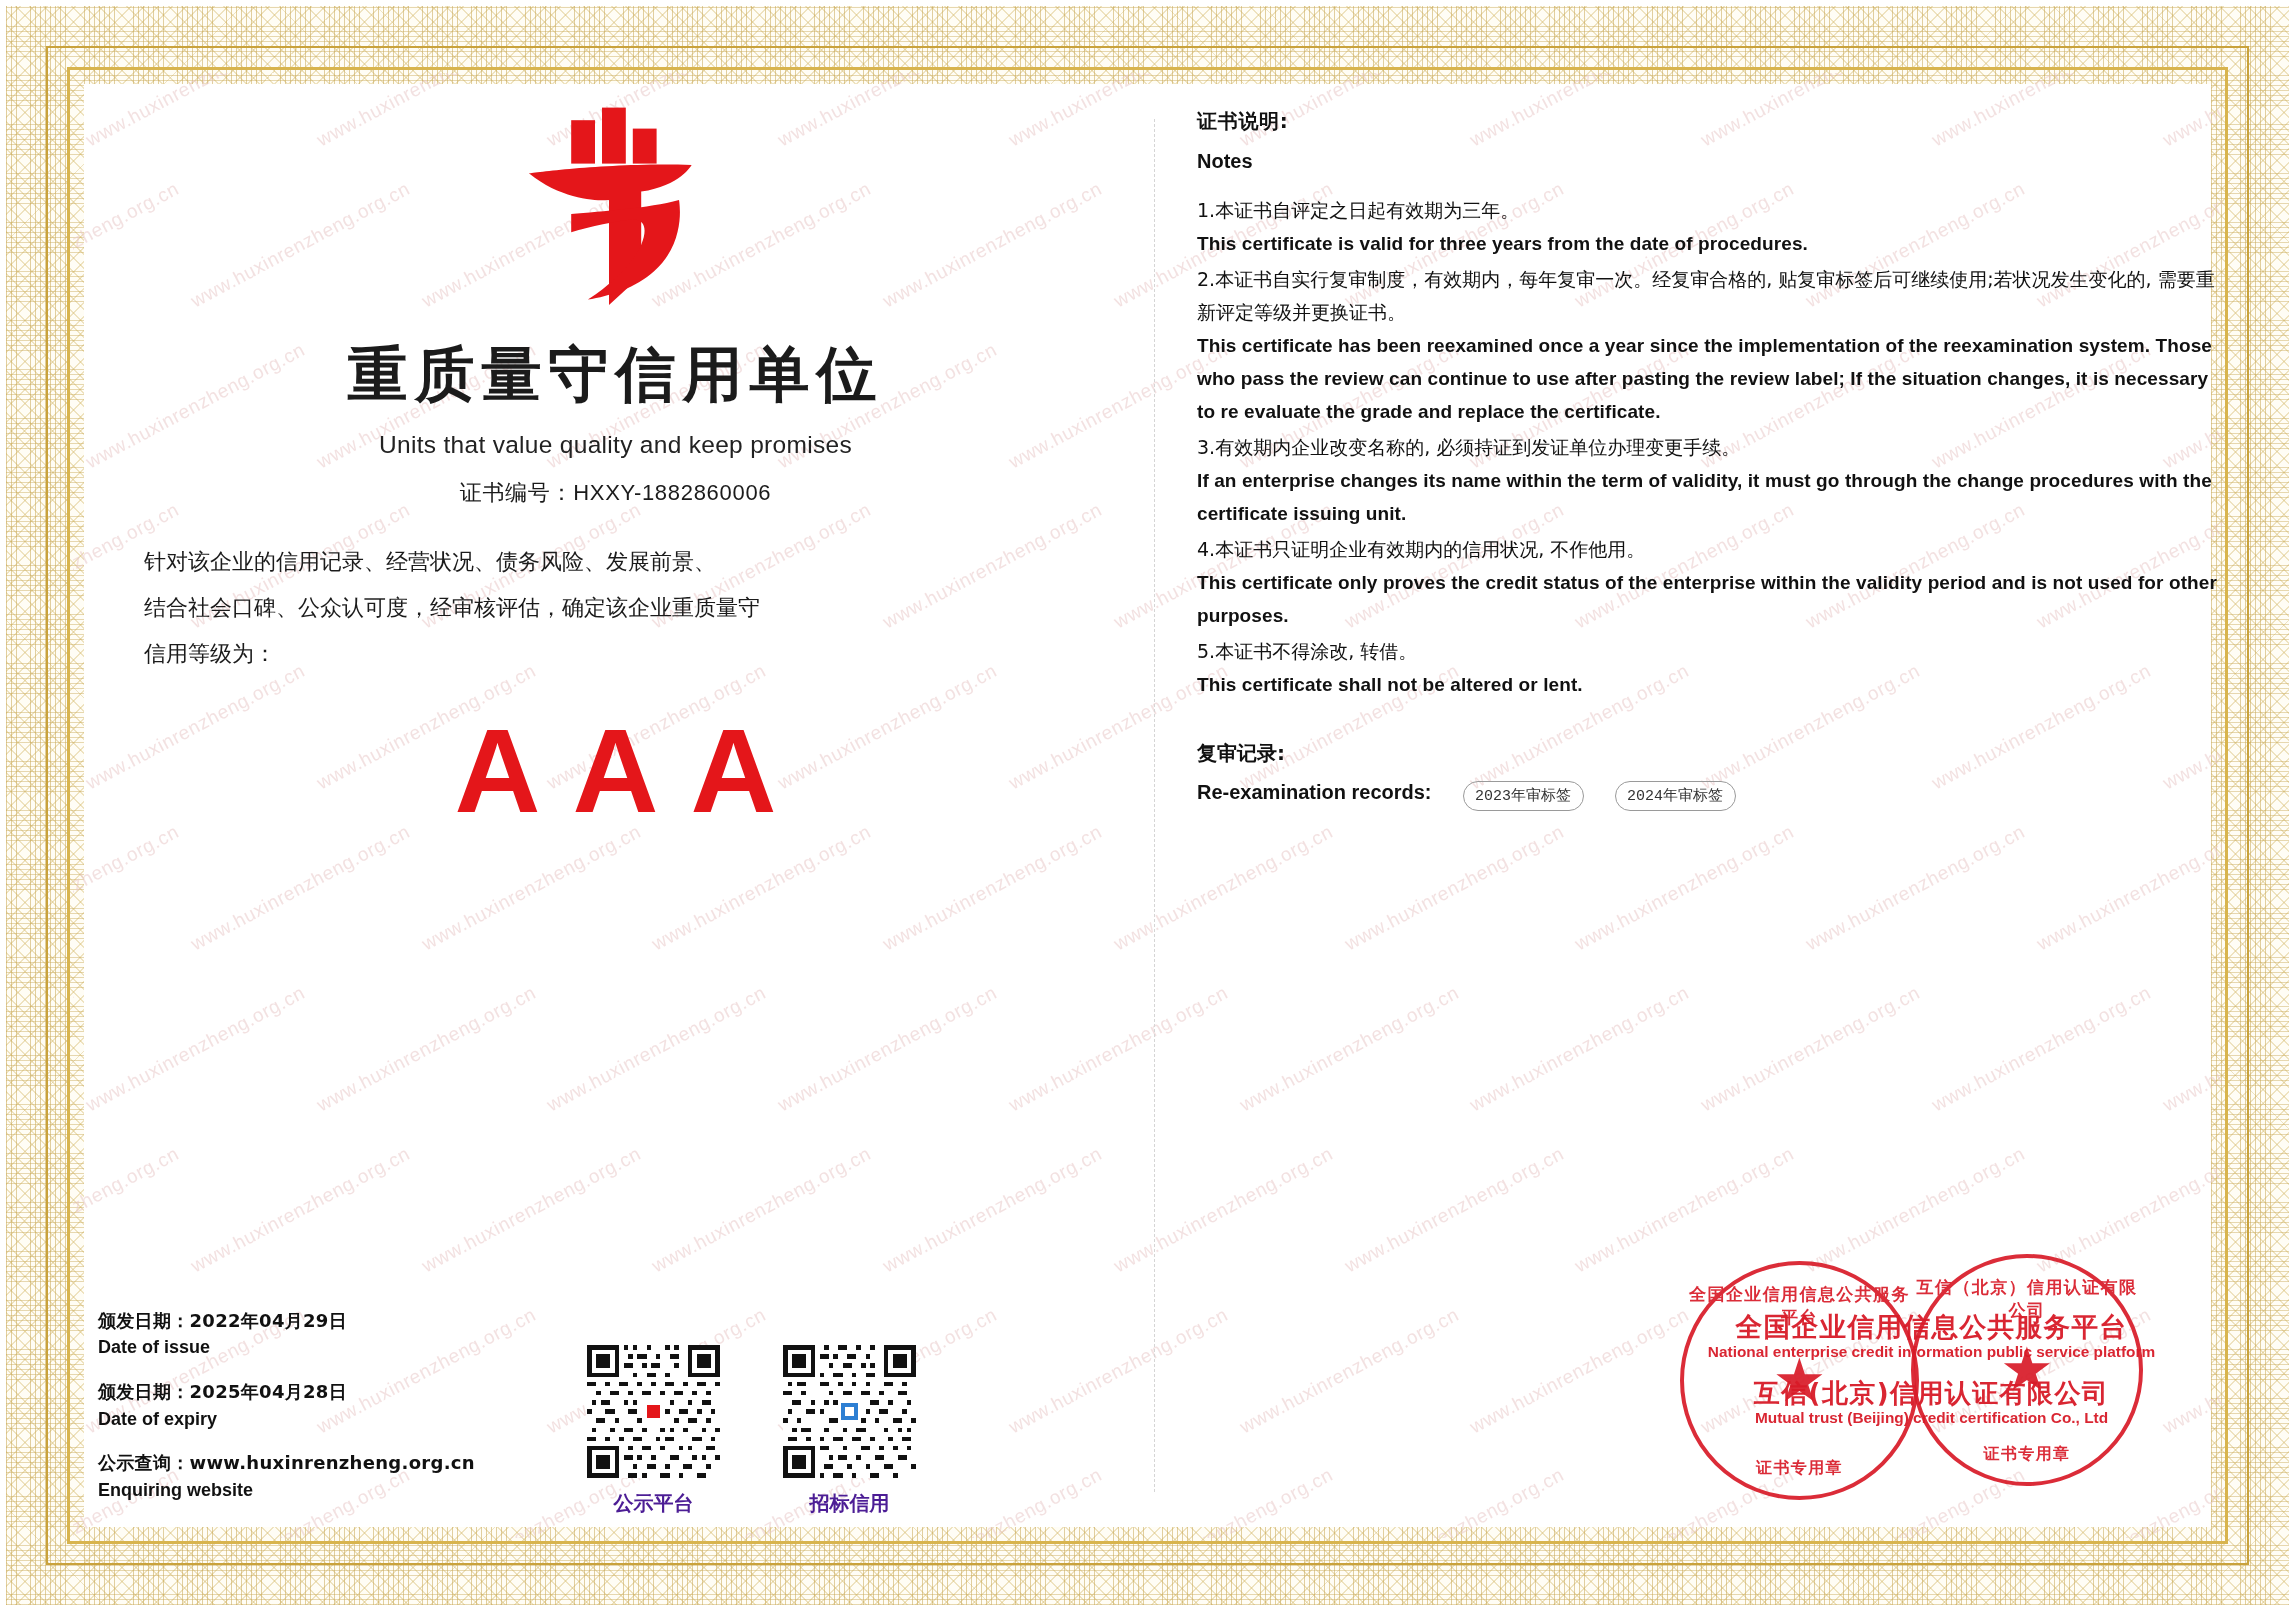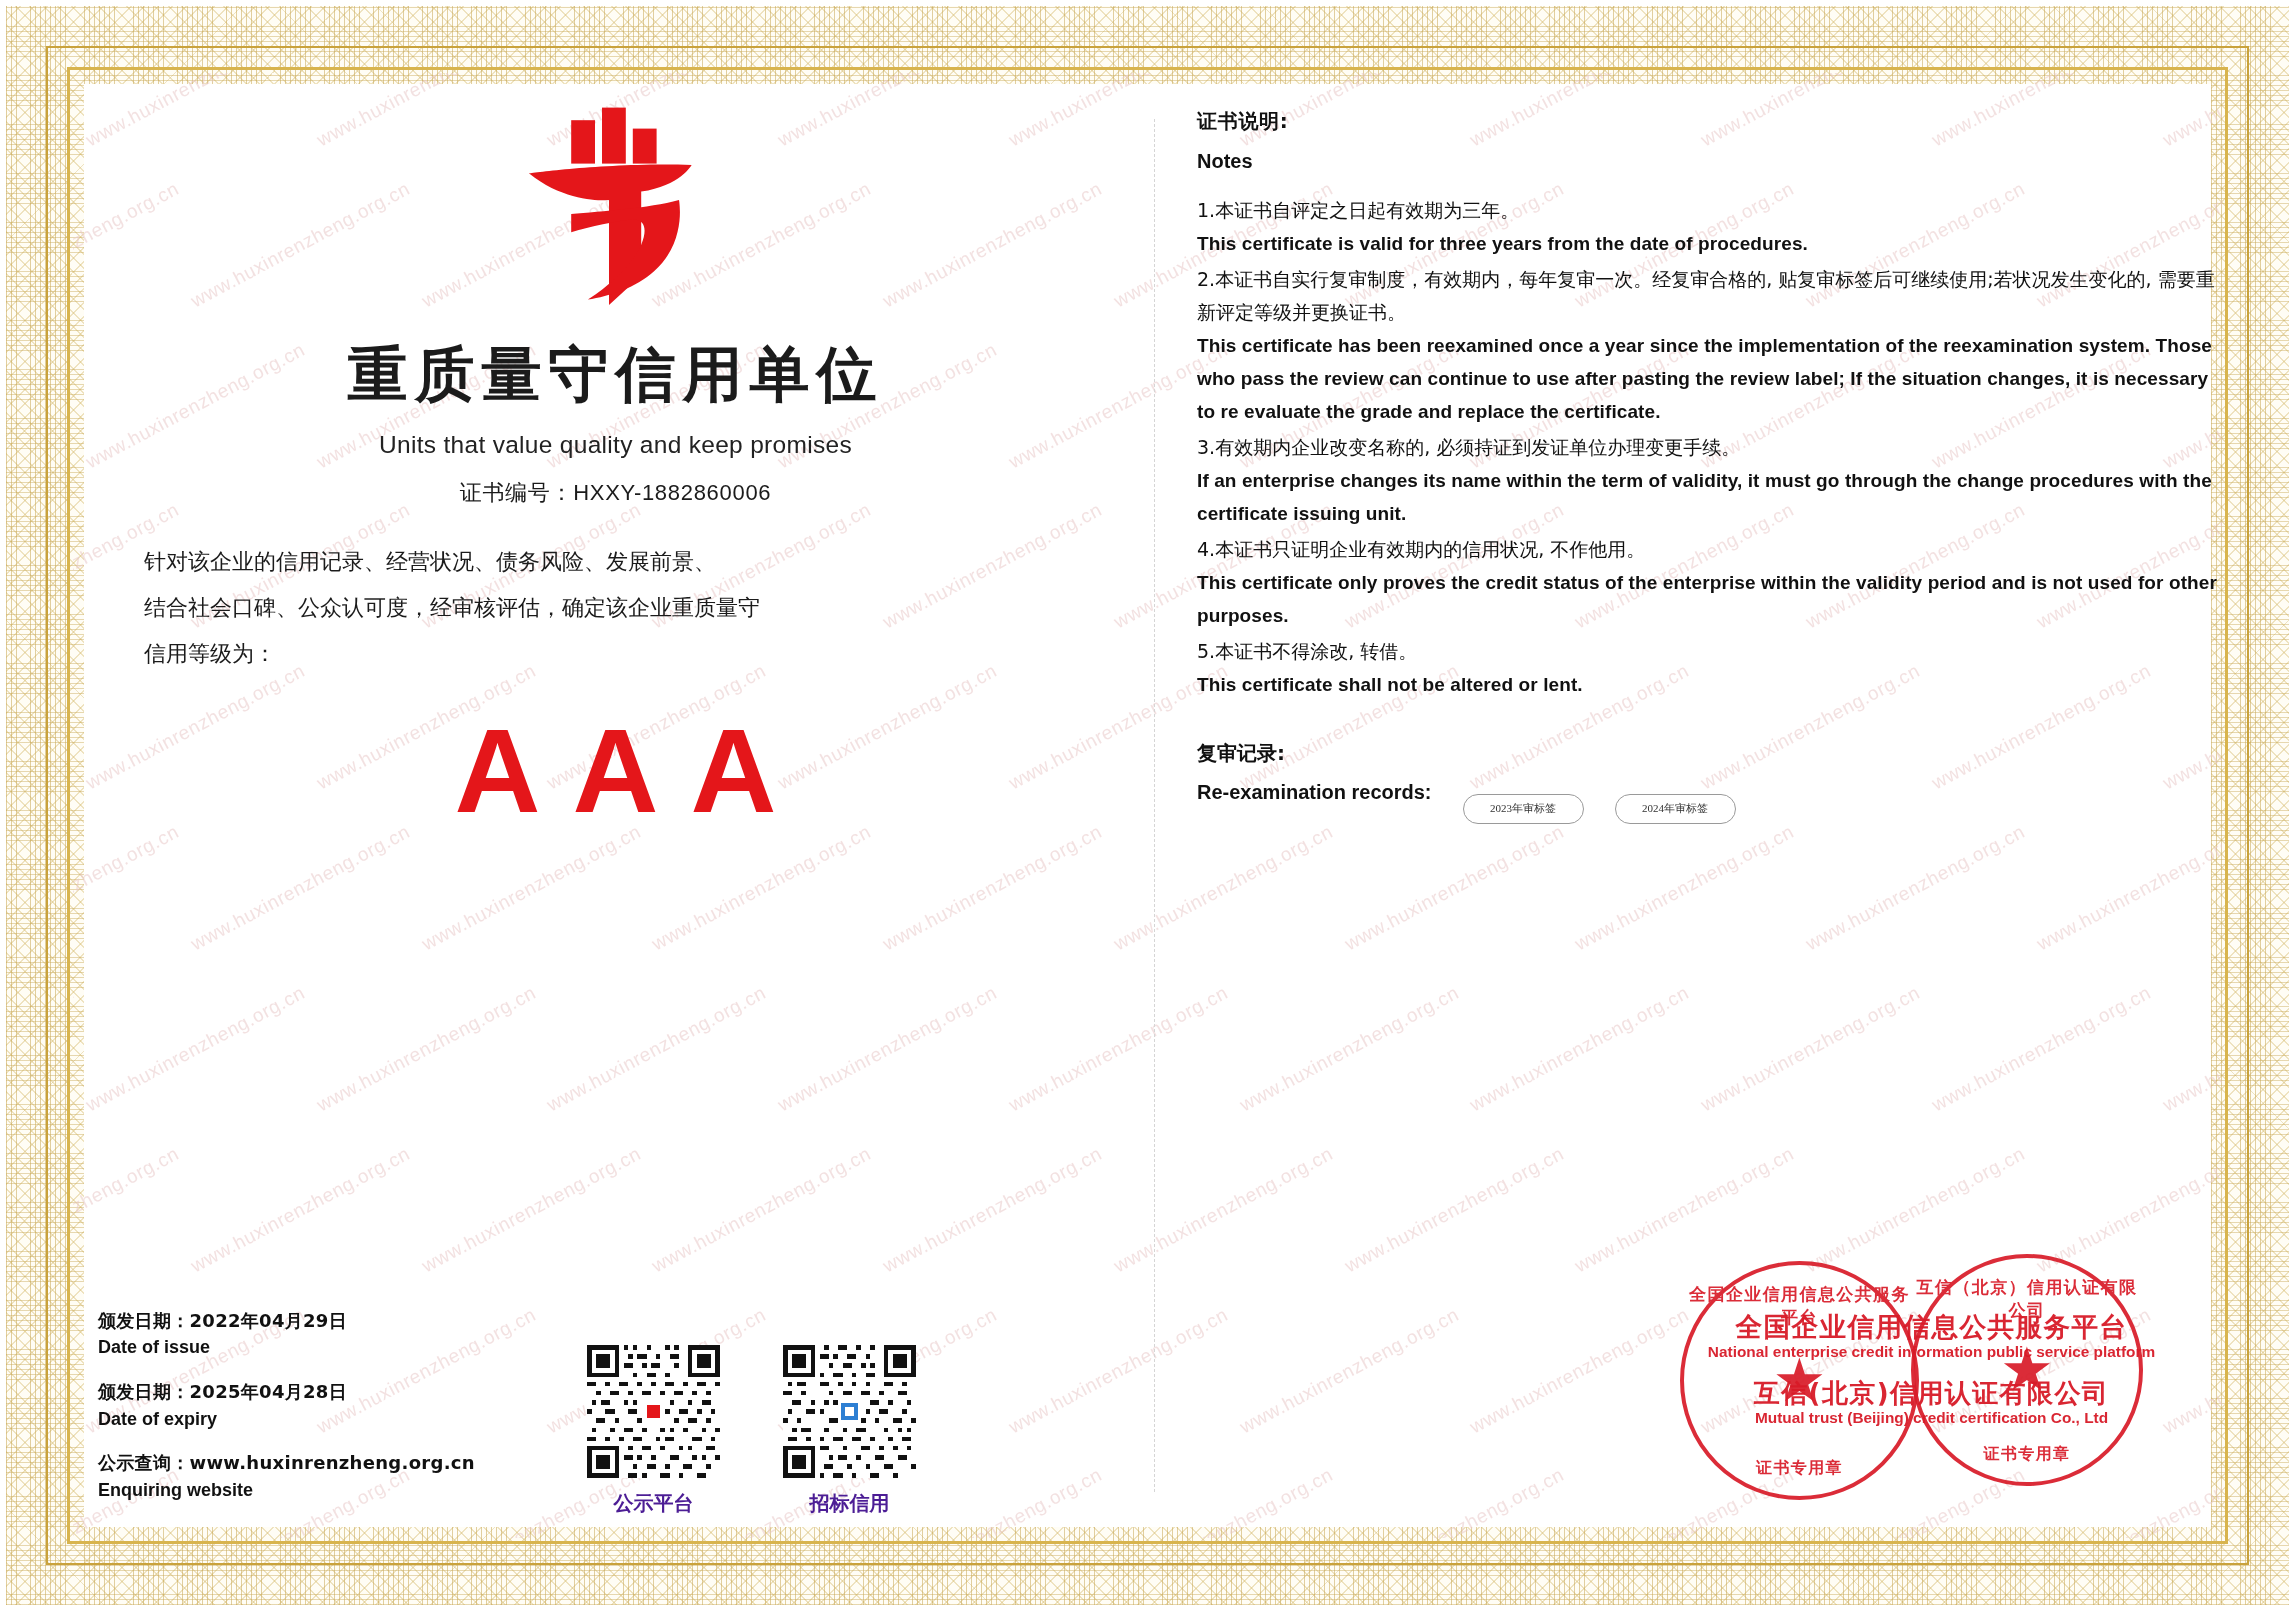--- a/index.html
+++ b/index.html
@@ -258,25 +258,24 @@
     color: #111;
   }
   .stamp-slot {
     border: 0.7px solid #9a9a9a;
     border-radius: 15.4px;
     height: 28px;
     min-width: 105px;
     display: flex;
     align-items: center;
     justify-content: center;
-    font-size: 11px;
+    font-size: 15px;
     color: #333;
     padding: 0 7px;
-    font-family: Liberation Serif, serif;
-    margin-top: 13px;
+    font-family: Liberation Mono, monospace;
   }
 
   
   .seals {
     position: absolute;
     right: 14px;
     bottom: 21px;
     width: 545px;
     height: 280px;
   }

